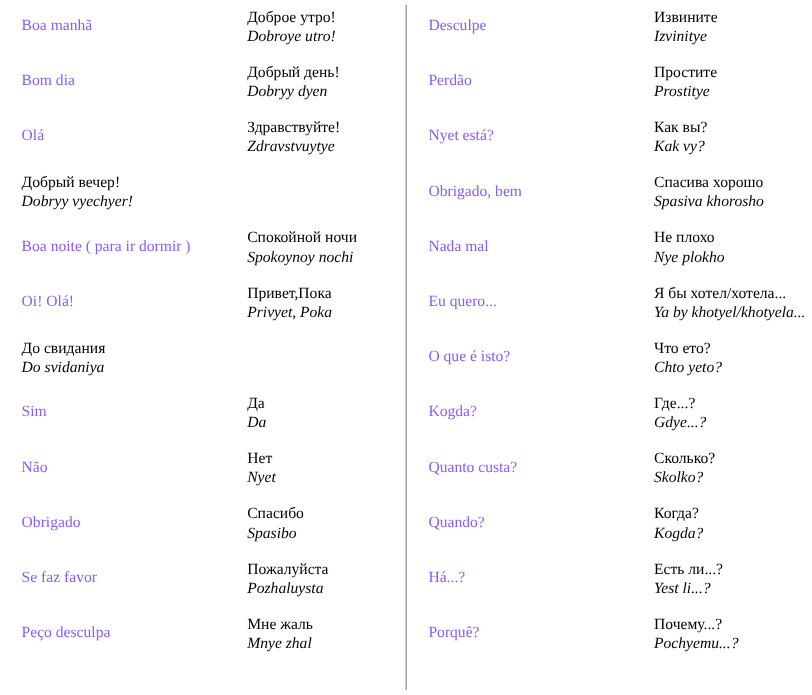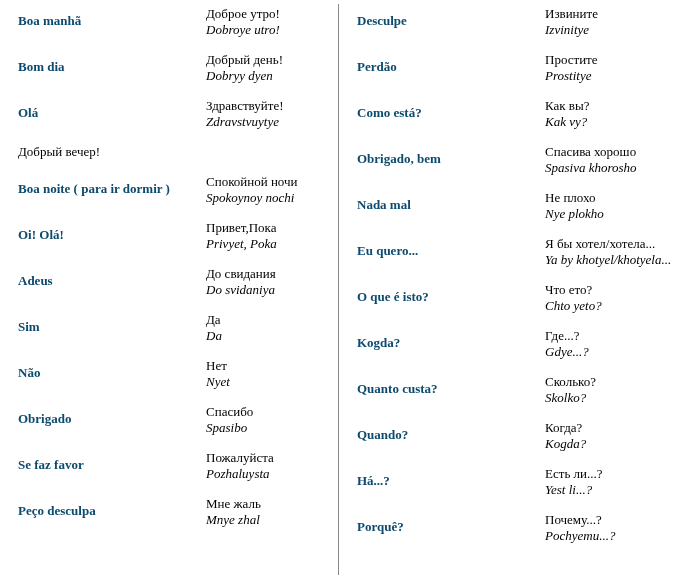--- a/index.html
+++ b/index.html
@@ -32,22 +32,21 @@
   .row {
     display: flex;
     flex-direction: row;
     align-items: flex-start;
     margin-bottom: 14px;
   }
   .term {
     width: 180px;
     padding-right: 8px;
     padding-top: 7px;
-    color: #0c4a6e;
-    font-weight: bold;
+    color: #8b5cf6;
   }
   .defs {
     flex: 1;
   }
   .cyr {
     display: block;
   }
   .translit {
     display: block;
     font-style: italic;
@@ -78,41 +77,41 @@
     <div class="term">Olá</div>
     <div class="defs">
       <span class="cyr">Здравствуйте!</span>
       <span class="translit">Zdravstvuytye</span>
     </div>
   </div>
 
   <div class="row">
     <div class="defs">
       <span class="cyr">Добрый вечер!</span>
+      <span class="translit">Dobryy vyechyer!</span>
     </div>
   </div>
 
   <div class="row">
     <div class="term">Boa noite ( para ir dormir )</div>
     <div class="defs">
       <span class="cyr">Спокойной ночи</span>
       <span class="translit">Spokoynoy nochi</span>
     </div>
   </div>
 
   <div class="row">
     <div class="term">Oi! Olá!</div>
     <div class="defs">
       <span class="cyr">Привет,Пока</span>
       <span class="translit">Privyet, Poka</span>
     </div>
   </div>
 
   <div class="row">
-    <div class="term">Adeus</div>
     <div class="defs">
       <span class="cyr">До свидания</span>
       <span class="translit">Do svidaniya</span>
     </div>
   </div>
 
   <div class="row">
     <div class="term">Sim</div>
     <div class="defs">
       <span class="cyr">Да</span>
@@ -164,21 +163,21 @@
 
   <div class="row">
     <div class="term">Perdão</div>
     <div class="defs">
       <span class="cyr">Простите</span>
       <span class="translit">Prostitye</span>
     </div>
   </div>
 
   <div class="row">
-    <div class="term">Como está?</div>
+    <div class="term">Nyet está?</div>
     <div class="defs">
       <span class="cyr">Как вы?</span>
       <span class="translit">Kak vy?</span>
     </div>
   </div>
 
   <div class="row">
     <div class="term">Obrigado, bem</div>
     <div class="defs">
       <span class="cyr">Спасива хорошо</span>

